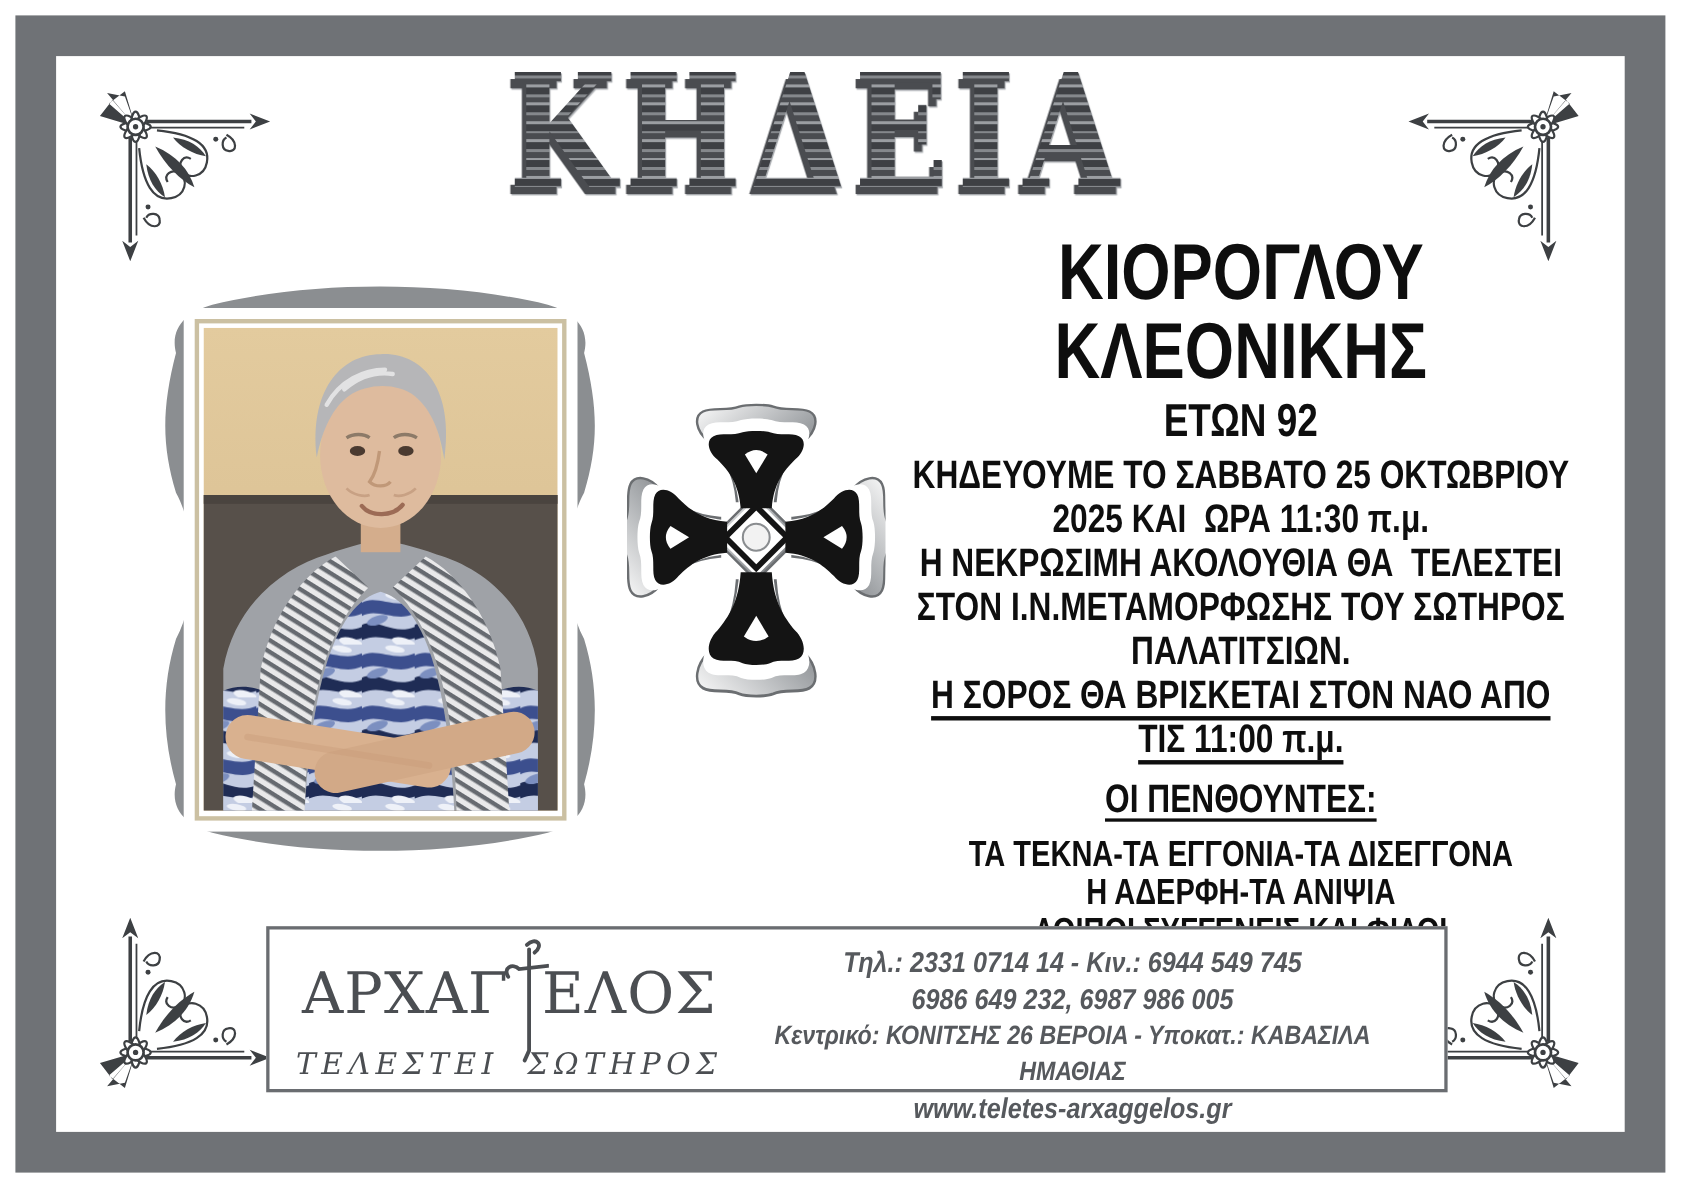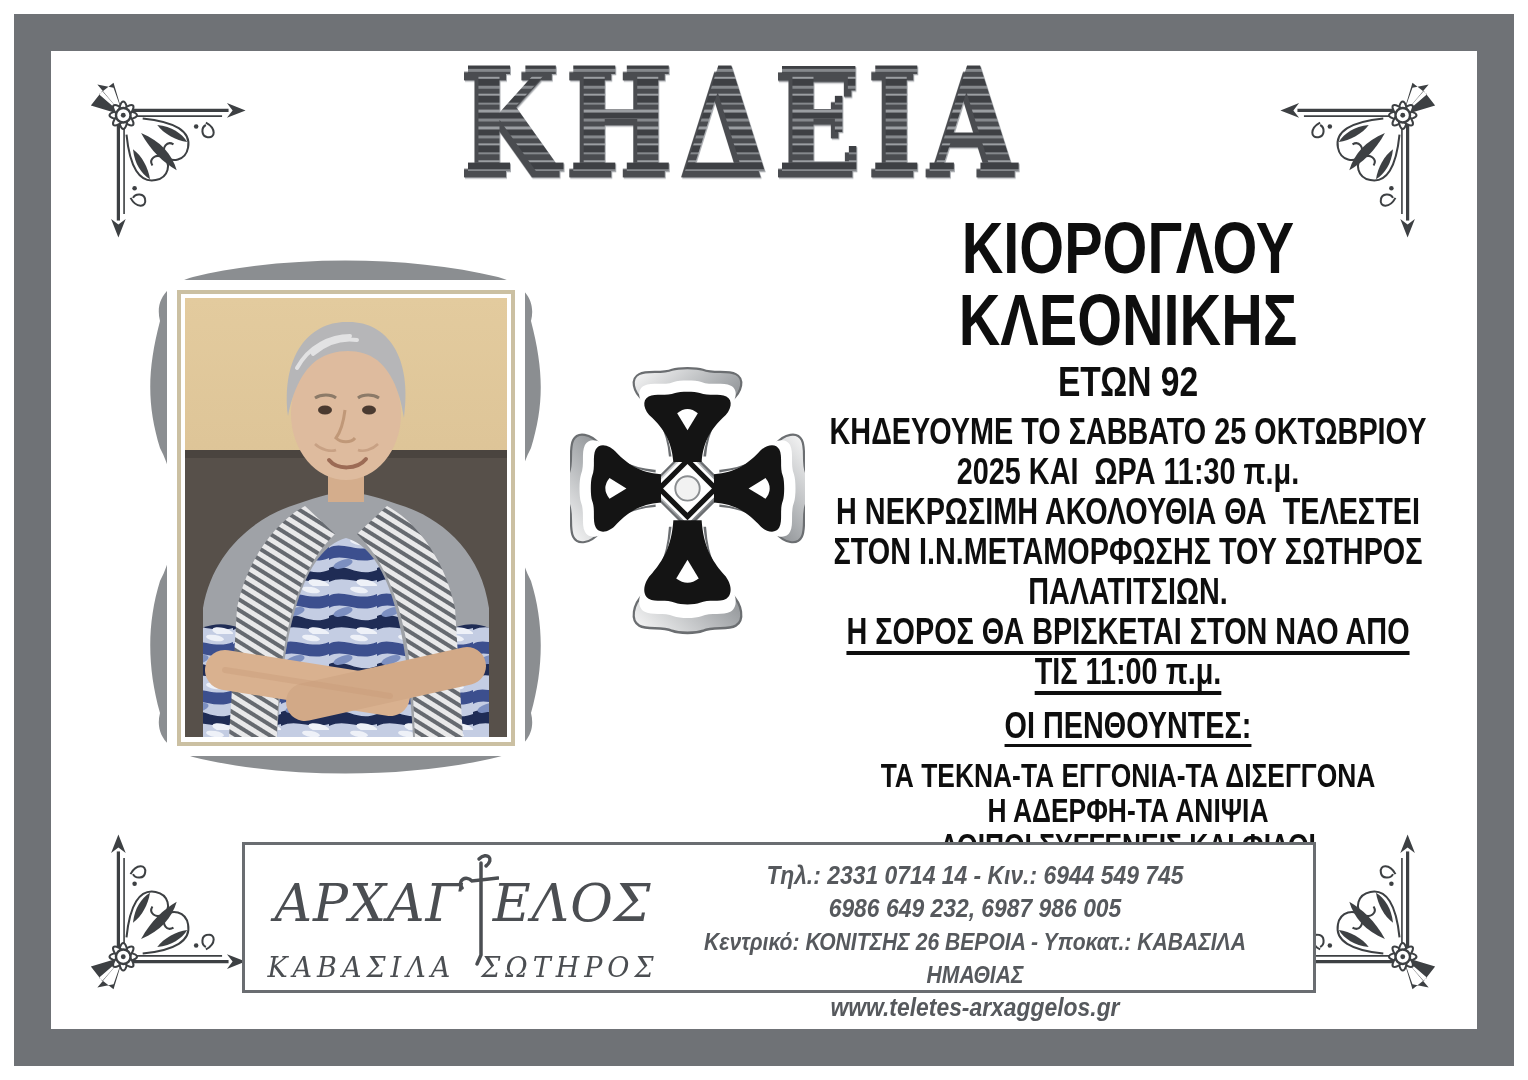--- a/index.html
+++ b/index.html
@@ -47,21 +47,21 @@
   .mourn-head span{text-decoration:underline;text-decoration-thickness:3px;text-underline-offset:6px;}
   .mourners{margin-top:12px;}
   .mourn-line{font-size:33px;font-weight:bold;line-height:35px;white-space:pre-wrap;}
   
   .bottom-box{
     position:absolute;left:242px;top:842px;width:1074px;height:151px;
     border:3px solid #6a6d71;box-sizing:border-box;background:#ffffff;
   }
   .logo{position:absolute;left:18px;top:6px;width:400px;height:138px;color:#4b4e52;text-align:center;}
   .logo-name{
-    font-family:"DejaVu Serif",serif;font-style:italic;font-size:52px;line-height:64px;
+    font-family:"DejaVu Serif",serif;font-size:52px;line-height:64px;
     letter-spacing:1px;white-space:nowrap;
   }
   .logo-cross{display:inline-block;width:42px;height:116px;vertical-align:-46px;margin:0 -6px;}
   .logo-sub{
     font-family:"DejaVu Serif",serif;font-style:italic;font-size:27px;line-height:30px;
     letter-spacing:5px;margin-top:-14px;white-space:nowrap;
   }
   .logo-sub .gap{display:inline-block;width:26px;}
   .contacts{
     position:absolute;left:390px;top:14px;width:680px;text-align:center;color:#56595d;
@@ -259,21 +259,21 @@
       <div class="logo-name">
         <span>ΑΡΧΑΓ</span><svg class="logo-cross" viewBox="0 0 42 116">
           <g stroke="#4b4e52" fill="none" stroke-linecap="round">
             <path d="M22,8 C30,0 38,8 29,15" stroke-width="3.5"></path>
             <path d="M24,12 L24,104 L20,113" stroke-width="3.5"></path>
             <path d="M5,37 C0,29 9,24 15,30 L41,27" stroke-width="3.5"></path>
           </g>
         </svg><span>ΕΛΟΣ</span>
       </div>
       <div class="logo-sub">
-        <span>ΚΑΒΑΣΙΛΑ</span><span class="gap"></span><span>ΣΩΤΗΡΟΣ</span>
+        <span>ΤΕΛΕΣΤΕΙ</span><span class="gap"></span><span>ΣΩΤΗΡΟΣ</span>
       </div>
     </div>
     <div class="contacts">
       <div class="contact-line">Τηλ.: 2331 0714 14 - Κιν.: 6944 549 745</div>
       <div class="contact-line">6986 649 232, 6987 986 005</div>
       <div class="contact-line small">Κεντρικό: ΚΟΝΙΤΣΗΣ 26 ΒΕΡΟΙΑ - Υποκατ.: ΚΑΒΑΣΙΛΑ ΗΜΑΘΙΑΣ</div>
       <div class="contact-line">www.teletes-arxaggelos.gr</div>
     </div>
   </div>
 

